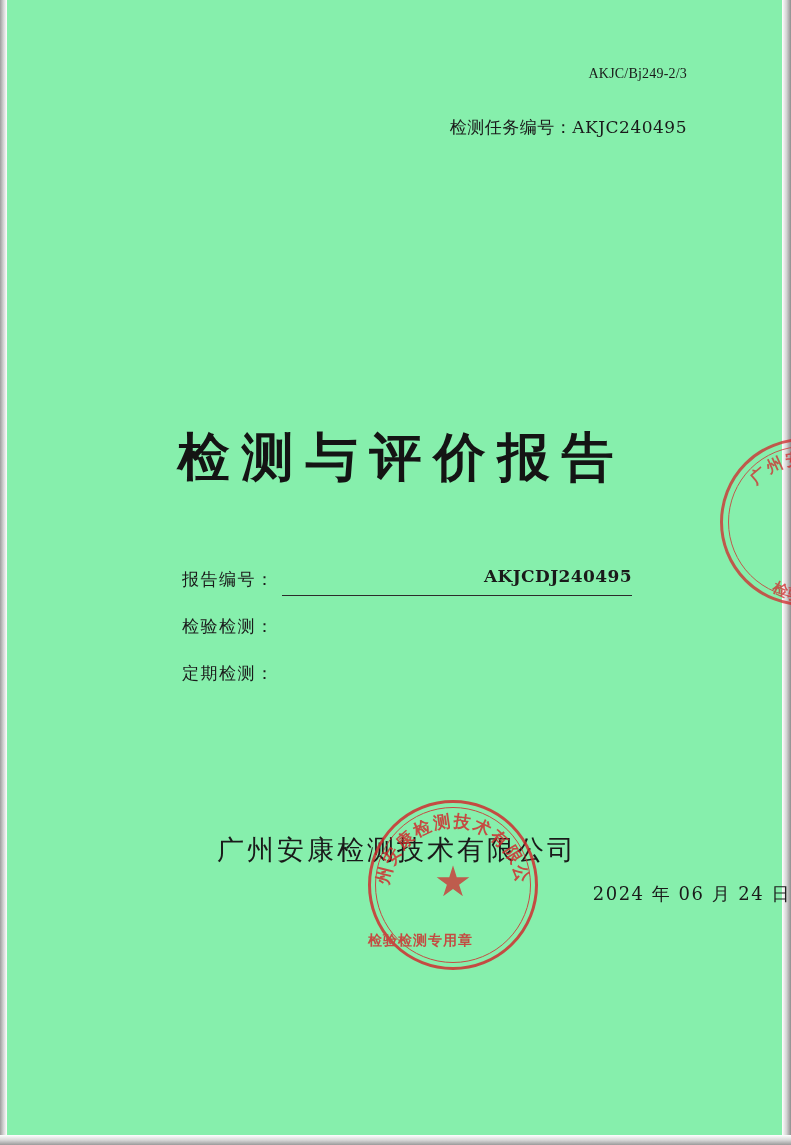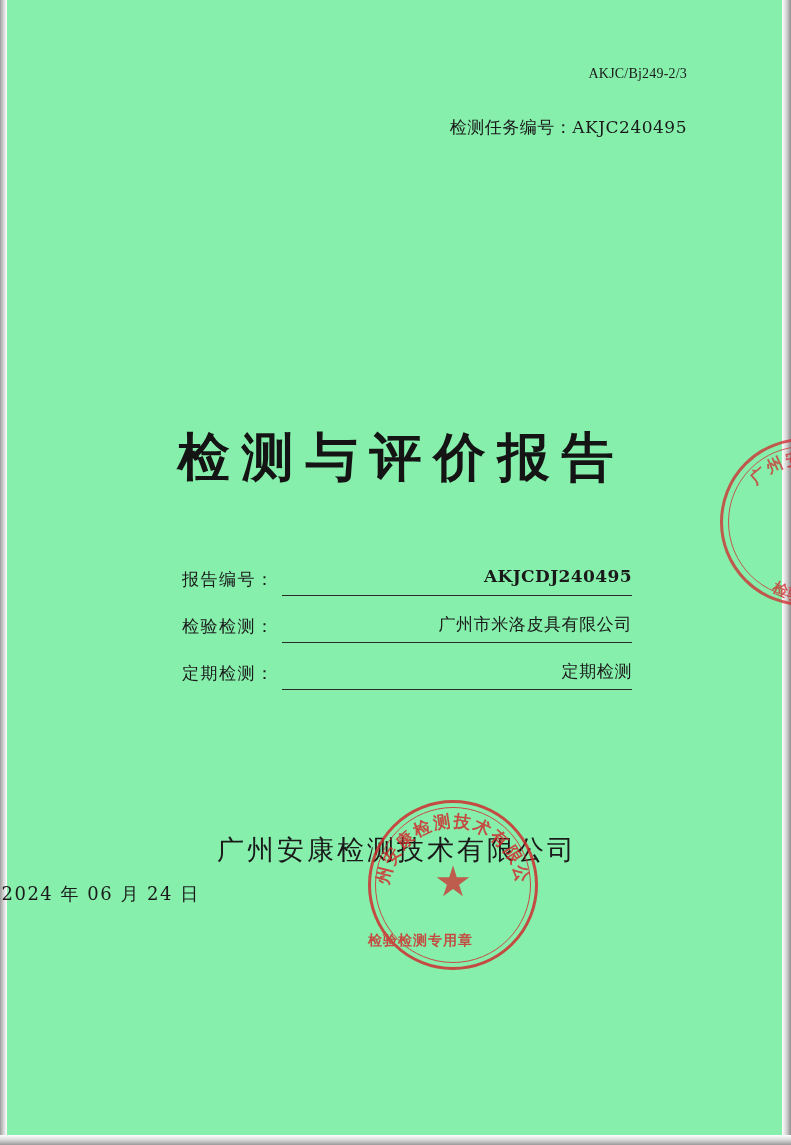--- a/index.html
+++ b/index.html
@@ -114,21 +114,21 @@
     font-size: 27px;
     letter-spacing: 3px;
     text-indent: 3px;
     color: #1a1a1a;
   }
   .date {
     position: absolute;
     left: 0;
     top: 882px;
     width: 791px;
-    text-align: left;
+    text-align: right;
     font-family: "DejaVu Serif", serif;
     font-size: 18px;
     letter-spacing: 1.5px;
     text-indent: 1.5px;
     color: #1a1a1a;
   }
 
   
   .stamp {
     position: absolute;
@@ -227,26 +227,24 @@
 
   <div class="fields">
 
     <div class="field-row code">
       <span class="field-label">报告编号：</span>
       <span class="field-value">AKJCDJ240495</span>
     </div>
 
     <div class="field-row">
       <span class="field-label">检验检测：</span>
-      <span class="field-value">广州市米洛皮具有限公司</span>
     </div>
 
     <div class="field-row">
       <span class="field-label">定期检测：</span>
-      <span class="field-value">定期检测</span>
     </div>
 
   </div>
 
   <div class="company">广州安康检测技术有限公司</div>
   <div class="date">2024 年 06 月 24 日</div>
 
   <div class="stamp stamp-main">
     <div class="ring"></div>
     <div class="ring-inner"></div>

